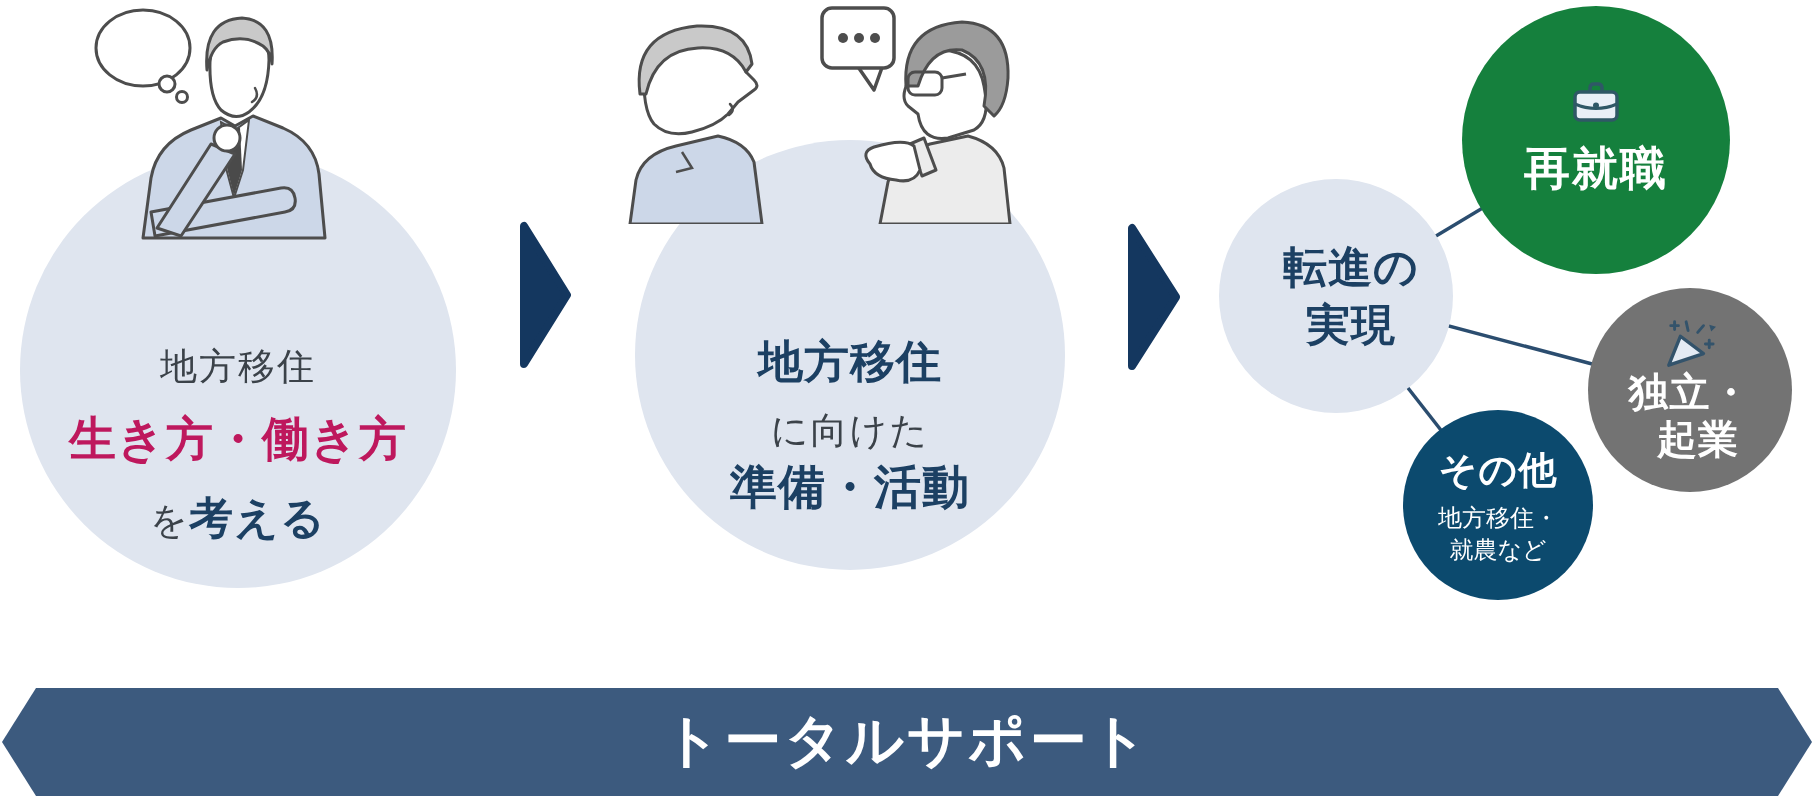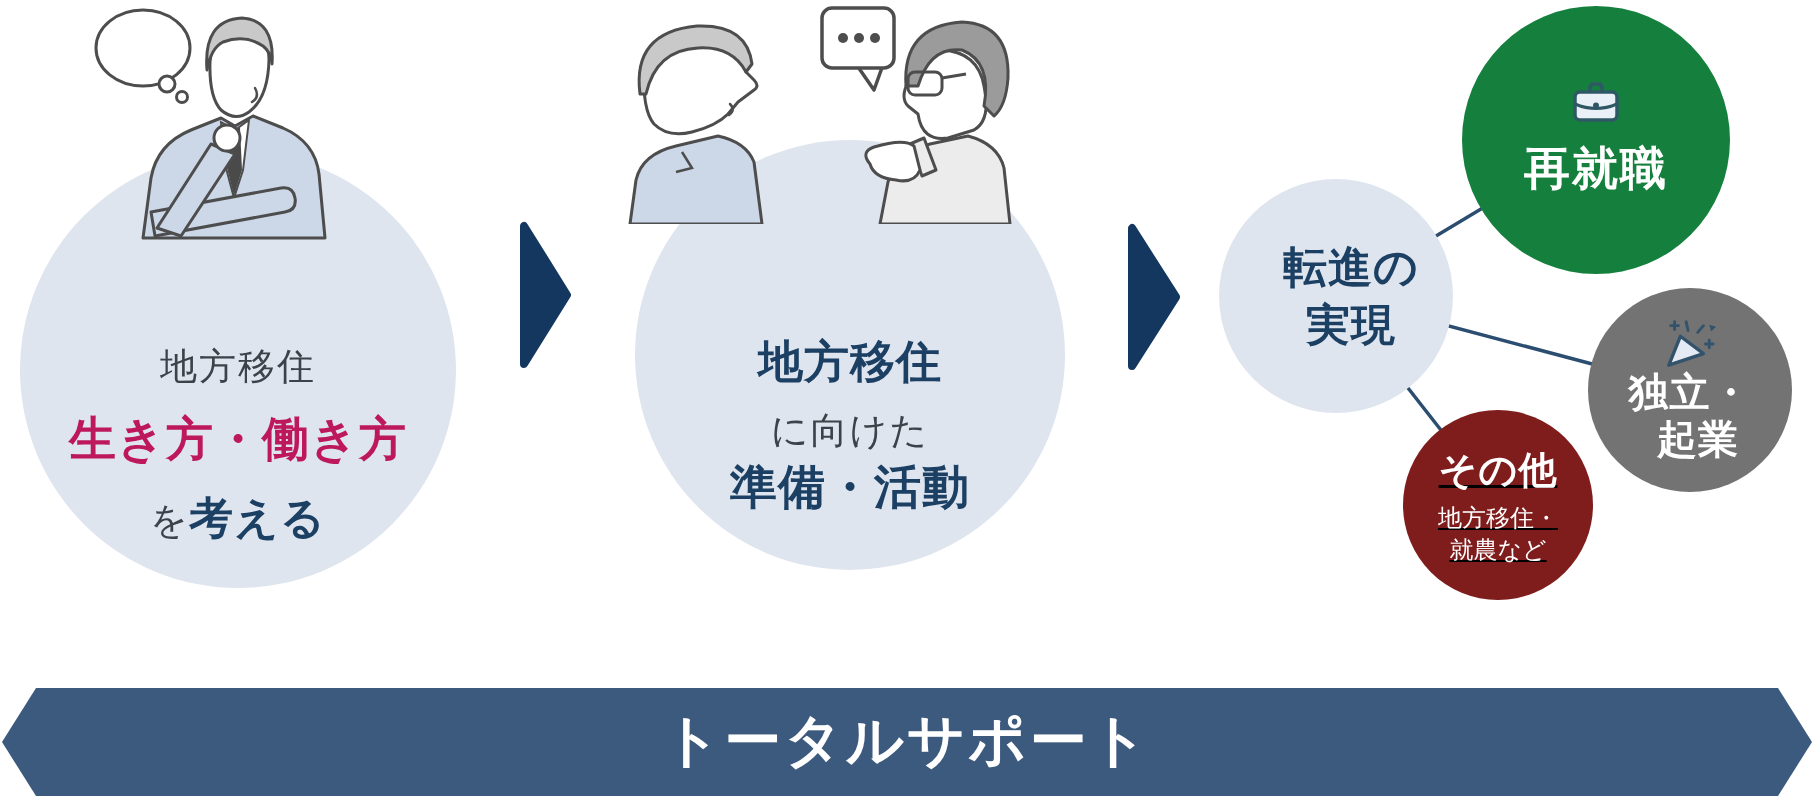--- a/index.html
+++ b/index.html
@@ -28,21 +28,21 @@
   
   #circle-hub{left:1219px;top:179px;width:234px;height:234px;}
   .hub-line{font-size:44px;color:#1c4063;font-weight:800;line-height:1.32;letter-spacing:1px;padding-left:30px;}
 
   
   #circle-reemployment{left:1462px;top:6px;width:268px;height:268px;background:#15803d;}
   .re-label{font-size:46px;font-weight:800;color:#fff;margin-top:12px;letter-spacing:2px;}
   #circle-independence{left:1588px;top:288px;width:204px;height:204px;background:#737373;}
   .ind-line{font-size:40px;font-weight:800;color:#fff;line-height:1.18;letter-spacing:1px;}
   .ind-line2{padding-left:16px;}
-  #circle-other{left:1403px;top:410px;width:190px;height:190px;background:#7f1d1d;text-decoration:underline;}
+  #circle-other{left:1403px;top:410px;width:190px;height:190px;background:#0c4a6e;}
   .oth-title{font-size:38px;font-weight:800;color:#fff;letter-spacing:1px;}
   .oth-sub{font-size:24px;font-weight:500;color:#fff;line-height:1.32;margin-top:6px;}
 
   
   #banner-label{left:0;top:686px;width:1814px;height:110px;display:flex;align-items:center;justify-content:center;
     font-size:57px;font-weight:800;color:#ffffff;letter-spacing:3px;}
 
   svg{display:block;}
 </style>
 </head>

